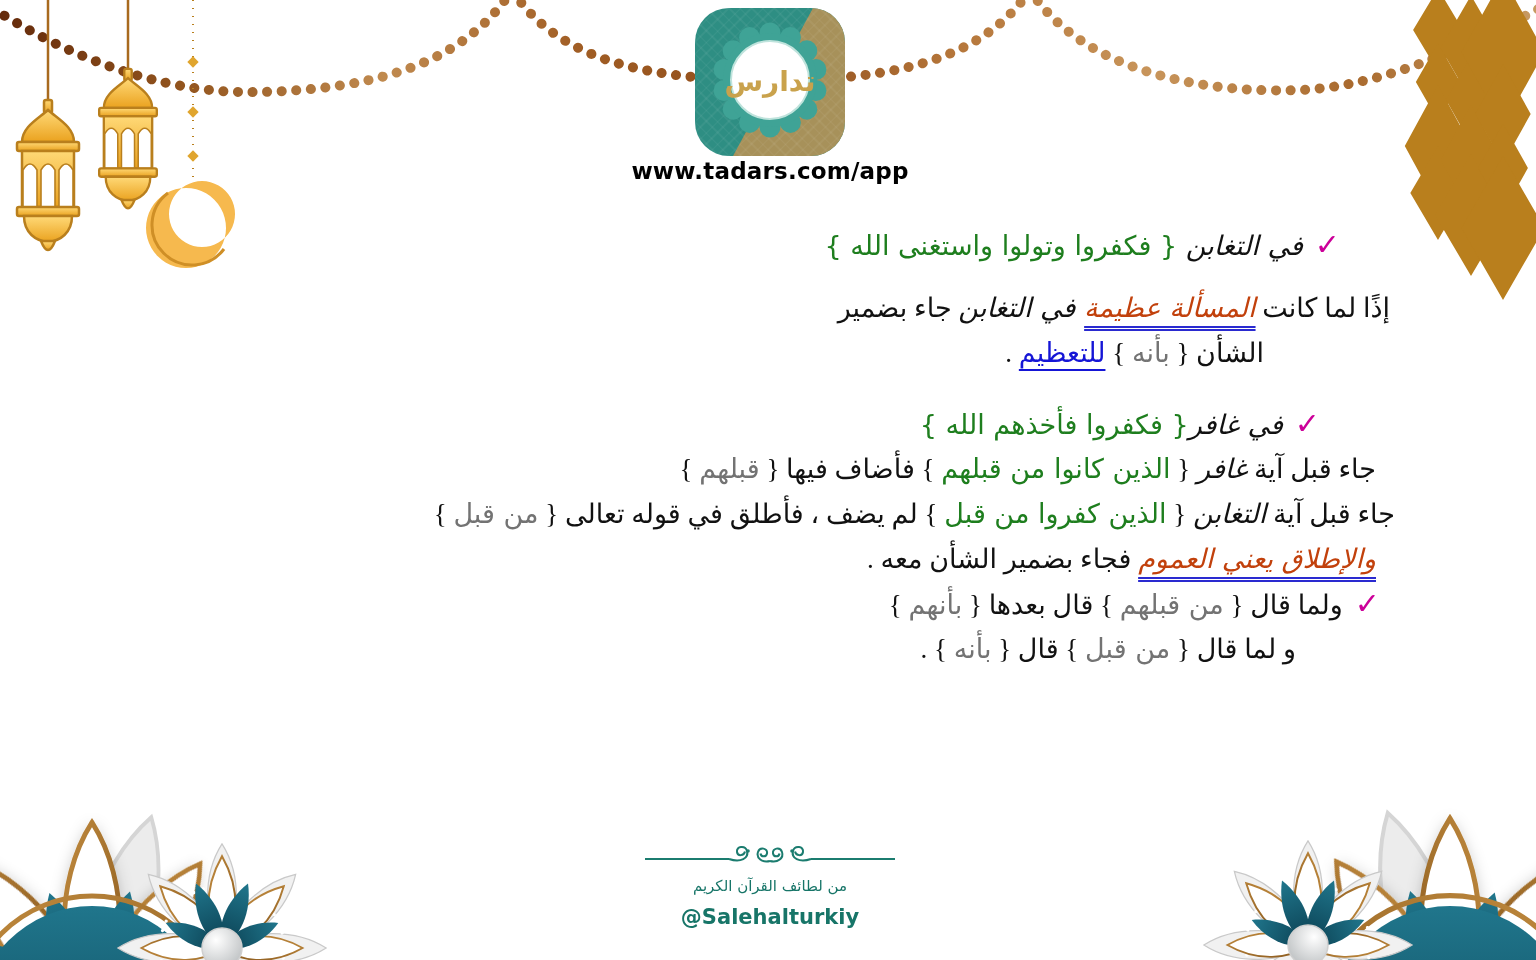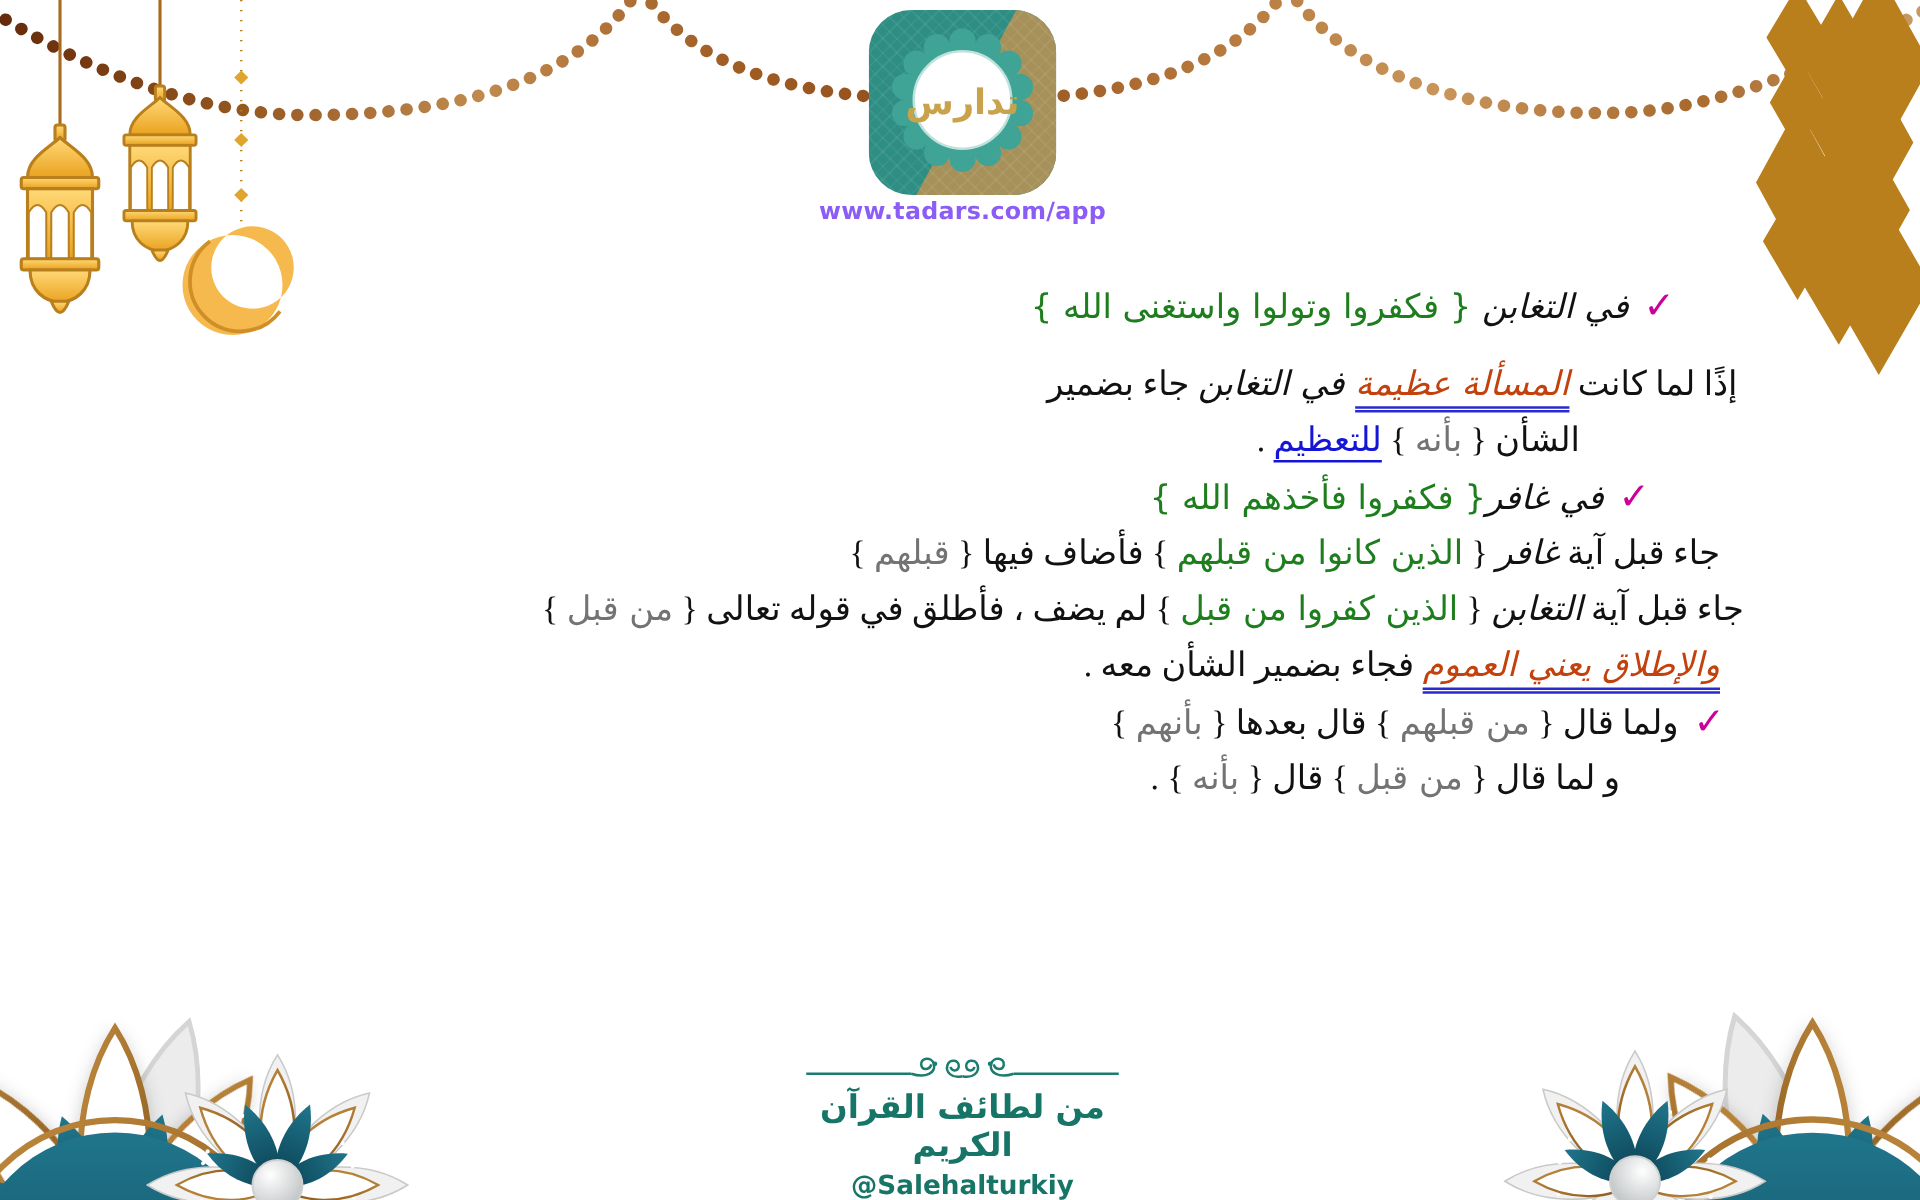--- a/index.html
+++ b/index.html
@@ -6,21 +6,21 @@
   body{
     width:1536px;height:960px;overflow:hidden;background:#ffffff;
     font-family:"DejaVu Sans", sans-serif;position:relative;
   }
   #bg-decor{position:absolute;left:0;top:0;z-index:0;}
   
   #app-logo{position:absolute;left:695px;top:8px;width:150px;height:148px;z-index:3;}
   
   #app-url{
     position:absolute;left:620px;top:158px;width:300px;z-index:2;
-    text-align:center;font-weight:bold;font-size:19px;color:#8b5cf6;letter-spacing:.2px;
+    text-align:center;font-weight:bold;font-size:23px;color:#000000;letter-spacing:.2px;
   }
   
   #text-block{
     position:absolute;top:222px;right:141px;width:1140px;z-index:2;
     direction:rtl;text-align:right;
   }
   .line{
     font-size:27px;line-height:45px;height:45px;color:#111;
     white-space:nowrap;text-align:right;
   }
@@ -31,21 +31,21 @@
   .s-iu{color:#c2410c;font-style:italic;
         text-decoration:underline double #2a2ad0 2px;text-underline-offset:9px;}
   .s-g{color:#1e7e1e;}
   .s-r{color:#737373;}
   .s-b{color:#1515d6;text-decoration:underline #1515d6;text-underline-offset:7px;}
   
   #footer{
     position:absolute;left:620px;top:843px;width:300px;z-index:2;
     text-align:center;color:#177568;
   }
-  #footer .f-line{font-weight:bold;font-size:26px;line-height:31px;direction:rtl;}
+  #footer .f-line{font-weight:normal;font-size:15px;line-height:31px;direction:rtl;}
   #footer .f-handle{font-weight:bold;font-size:21px;line-height:30px;}
 </style>
 </head>
 <body>
 
 <svg id="bg-decor" width="1536" height="960" viewBox="0 0 1536 960">
   <defs>
     <linearGradient id="beadGrad" x1="0" y1="0" x2="1536" y2="0" gradientUnits="userSpaceOnUse">
       <stop offset="0" stop-color="#642a0b"></stop>
         <stop offset="0.12" stop-color="#93551e"></stop>
@@ -257,21 +257,21 @@
     </g>
   </svg>
 </div>
 
 <div id="app-url">www.tadars.com/app</div>
 
 <div id="text-block">
     <div class="line" style="padding-right: 55px;"><span class="check">✓</span><span class="s-i">في التغابن </span><span class="s-g">{ فكفروا وتولوا واستغنى الله }</span></div>
     <div class="line" style="margin-top: 18px; padding-right: 5px;"><span class="s-k">إذًا لما كانت </span><span class="s-iu">المسألة عظيمة</span><span class="s-i"> في التغابن</span><span class="s-k"> جاء بضمير</span></div>
     <div class="line" style="padding-right: 131px;"><span class="s-k">الشأن { </span><span class="s-r">بأنه</span><span class="s-k"> } </span><span class="s-b">للتعظيم</span><span class="s-k"> .</span></div>
-    <div class="line" style="padding-right: 75px;"><span class="check">✓</span><span class="s-i">في غافر</span><span class="s-g">{ فكفروا فأخذهم الله }</span></div>
+    <div class="line" style="margin-top: 26px; padding-right: 75px;"><span class="check">✓</span><span class="s-i">في غافر</span><span class="s-g">{ فكفروا فأخذهم الله }</span></div>
     <div class="line" style="padding-right: 19px;"><span class="s-k">جاء قبل آية </span><span class="s-i">غافر</span><span class="s-k"> { </span><span class="s-g">الذين كانوا من قبلهم</span><span class="s-k"> } فأضاف فيها { </span><span class="s-r">قبلهم</span><span class="s-k"> }</span></div>
     <div class="line"><span class="s-k">جاء قبل آية </span><span class="s-i">التغابن</span><span class="s-k">  { </span><span class="s-g">الذين كفروا من قبل</span><span class="s-k"> } لم يضف ، فأطلق في قوله تعالى { </span><span class="s-r">من قبل</span><span class="s-k"> }</span></div>
     <div class="line" style="padding-right: 19px;"><span class="s-iu">والإطلاق يعني العموم</span><span class="s-k"> فجاء بضمير الشأن معه .</span></div>
     <div class="line" style="padding-right: 15px;"><span class="check">✓</span><span class="s-k">ولما قال { </span><span class="s-r">من قبلهم</span><span class="s-k"> } قال بعدها { </span><span class="s-r">بأنهم</span><span class="s-k"> }</span></div>
     <div class="line" style="padding-right: 99px;"><span class="s-k">و لما قال { </span><span class="s-r">من قبل</span><span class="s-k"> } قال { </span><span class="s-r">بأنه</span><span class="s-k"> } .</span></div>
   </div>
 
 <div id="footer">
   <div style="height:28px"></div>
   <div class="f-line">من لطائف القرآن الكريم</div>

